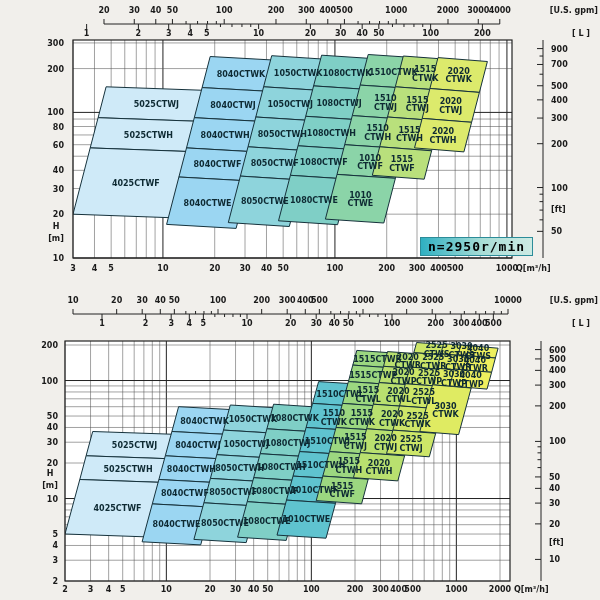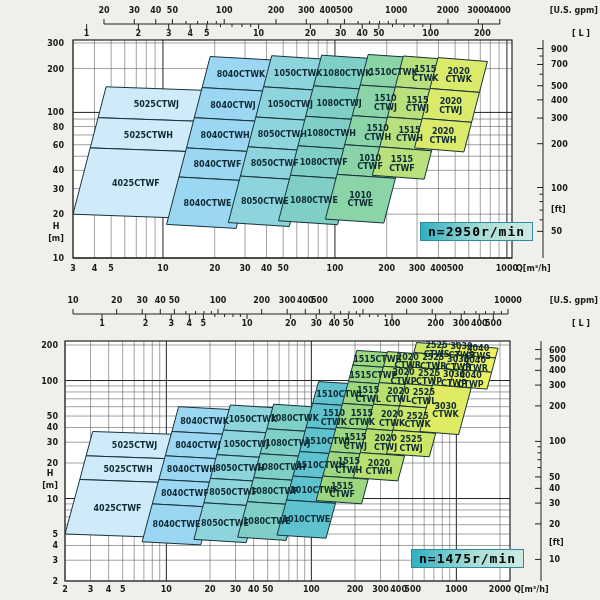--- a/index.html
+++ b/index.html
@@ -4,21 +4,21 @@
 <style>
   html,body{margin:0;padding:0;}
   .stage{position:relative;width:600px;height:600px;background:#f1efeb;overflow:hidden;
          font-family:"DejaVu Sans",sans-serif;}
   .chart-svg{position:absolute;left:0;}
   #chart-0{top:0;}
   #chart-1{top:292px;}
   .badge{position:absolute;background:linear-gradient(90deg,#2fb0c2,#a8ddd6 55%,#cdeae3);
          border:1px solid #2c8c99;color:#000;font:bold 13px "DejaVu Sans Mono",monospace;
          padding:1px 7px;letter-spacing:1px;white-space:nowrap;}
-  #badge-0{left:420px;top:222px;}
+  #badge-0{left:420px;top:237px;}
   #badge-1{left:411px;top:549px;}
   svg text{fill:#1a1a1a;}
   .tick{font:bold 8px "DejaVu Sans",sans-serif;}
   .unit{font:bold 8px "DejaVu Sans",sans-serif;}
   .cell-label{font:bold 8px "DejaVu Sans",sans-serif;fill:#0e2a33;}
 </style>
 </head>
 <body>
 
 <div class="stage">
@@ -567,14 +567,13 @@
         <text x="549" y="152.40777389357737" text-anchor="start" class="tick">100</text>
         <text x="549" y="187.92931338192716" text-anchor="start" class="tick">50</text>
         <text x="549" y="199.3646949168778" text-anchor="start" class="tick">40</text>
         <text x="549" y="214.10746583665718" text-anchor="start" class="tick">30</text>
         <text x="549" y="234.88623440522758" text-anchor="start" class="tick">20</text>
         <text x="549" y="270.40777389357737" text-anchor="start" class="tick">10</text>
         <text x="549" y="252.64700414940248" text-anchor="start" class="unit">[ft]</text>
       </g>
     </svg>
   <div class="badge" id="badge-0">n=2950r/min</div>
-  <div class="badge" id="badge-1">n=1475r/min</div>
 </div>
 
 </body></html>

